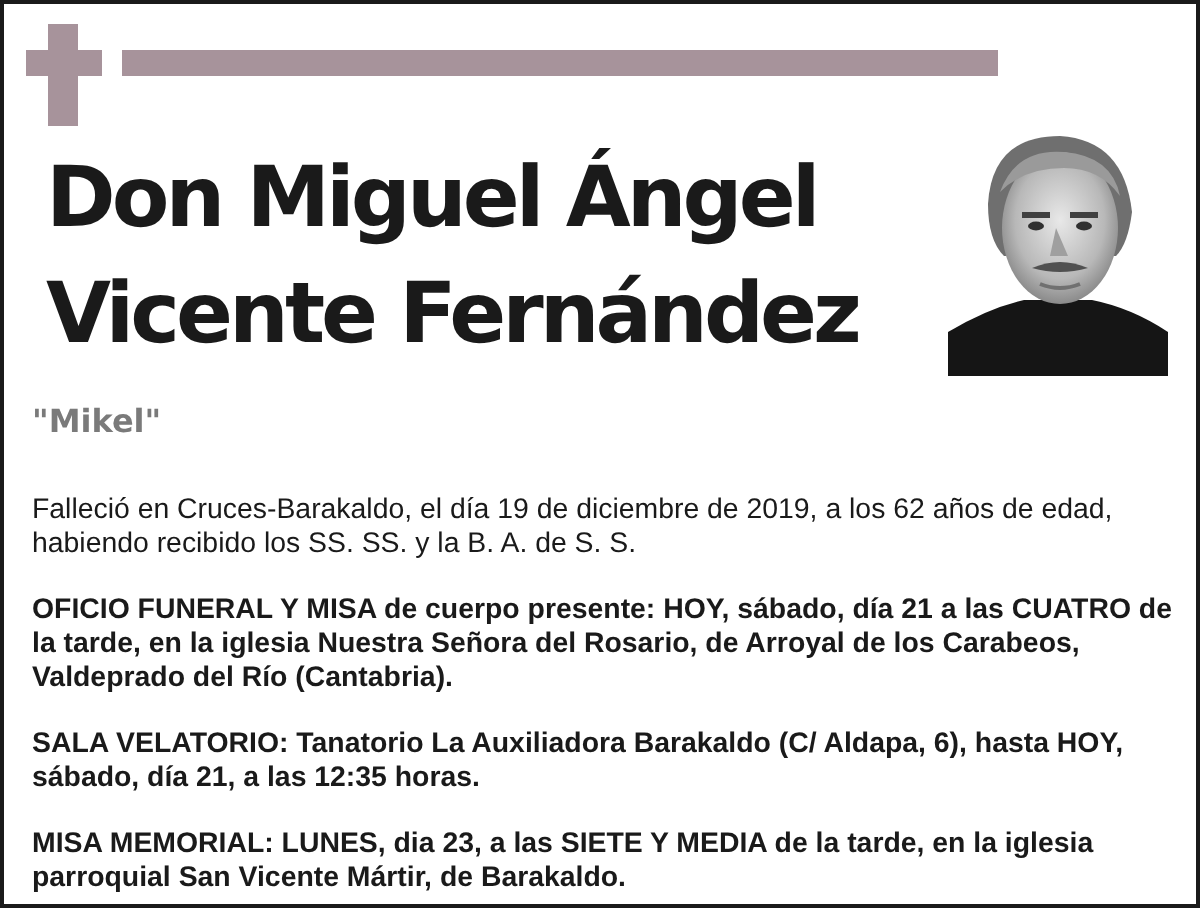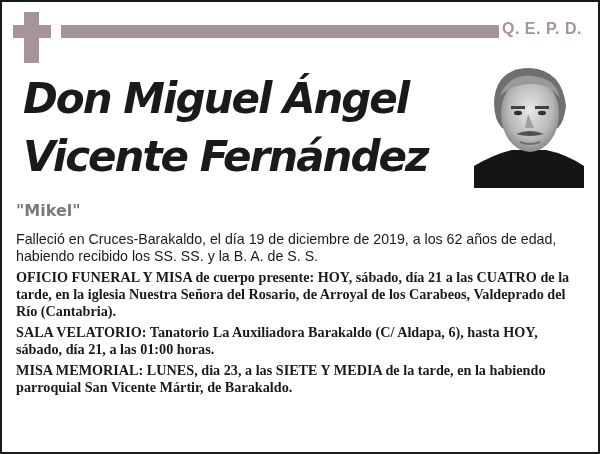--- a/index.html
+++ b/index.html
@@ -16,46 +16,45 @@
   .qepd {
     position: absolute; left: 500px; top: 18px;
     font-family: "Liberation Sans", sans-serif; font-weight: bold;
     font-size: 16px; color: #a7939b; letter-spacing: 0.5px; white-space: nowrap;
   }
   .name {
     position: absolute; left: 21px; top: 68px; width: 440px;
     font-family: "DejaVu Sans", sans-serif; font-weight: bold;
     font-size: 42px; line-height: 58px; color: #1a1a1a; letter-spacing: -2px;
   }
-  .name div { white-space: nowrap; font-style: italic; }
+  .name div { white-space: nowrap; }
   .photo {
     position: absolute; left: 472px; top: 60px; width: 110px; height: 126px;
     background: #ffffff; overflow: hidden;
   }
   .nick {
     position: absolute; left: 14px; top: 199px;
     font-family: "DejaVu Sans", sans-serif; font-weight: bold;
     font-size: 16px; color: #7a7a7a;
   }
   .body-text {
     position: absolute; left: 14px; top: 229px; width: 570px;
     font-family: "Liberation Sans", sans-serif; font-size: 14.2px;
     line-height: 17px; color: #1a1a1a;
   }
-  .body-text p { margin: 0 0 4px 0; }
-  .body-text .b { font-weight: bold; font-family: Liberation Serif, serif; }
+  .body-text p { margin: 16px 0 4px 0; }
+  .body-text .b { font-weight: bold; }
 </style>
 </head>
 <body>
 
 <div class="notice">
   <div class="cross-v"></div>
   <div class="cross-h"></div>
   <div class="rule"></div>
-  <div class="qepd">Q. E. P. D.</div>
 
   <div class="name">
     <div>Don Miguel Ángel</div>
     <div>Vicente Fernández</div>
   </div>
 
   <div class="photo" title="Portrait photo of the deceased">
     <svg width="110" height="126" viewBox="0 0 110 126">
       <defs>
         <radialGradient id="face" cx="50%" cy="45%" r="55%">
@@ -76,16 +75,16 @@
       <path d="M42 72 Q56 66 70 72 Q56 76 42 72 Z" fill="#505050"></path>
       <path d="M46 80 Q56 84 66 80" stroke="#707070" stroke-width="2" fill="none"></path>
     </svg>
   </div>
 
   <div class="nick">"Mikel"</div>
 
   <div class="body-text">
     <p>Falleció en Cruces-Barakaldo, el día 19 de diciembre de 2019, a los 62 años de edad, habiendo recibido los SS. SS. y la B. A. de S. S.</p>
     <p class="b">OFICIO FUNERAL Y MISA de cuerpo presente: HOY, sábado, día 21 a las CUATRO de la tarde, en la iglesia Nuestra Señora del Rosario, de Arroyal de los Carabeos, Valdeprado del Río (Cantabria).</p>
-    <p class="b">SALA VELATORIO: Tanatorio La Auxiliadora Barakaldo (C/ Aldapa, 6), hasta HOY, sábado, día 21, a las 01:00 horas.</p>
-    <p class="b">MISA MEMORIAL: LUNES, dia 23, a las SIETE Y MEDIA de la tarde, en la habiendo parroquial San Vicente Mártir, de Barakaldo.</p>
+    <p class="b">SALA VELATORIO: Tanatorio La Auxiliadora Barakaldo (C/ Aldapa, 6), hasta HOY, sábado, día 21, a las 12:35 horas.</p>
+    <p class="b">MISA MEMORIAL: LUNES, dia 23, a las SIETE Y MEDIA de la tarde, en la iglesia parroquial San Vicente Mártir, de Barakaldo.</p>
   </div>
 </div>
 
 </body></html>

